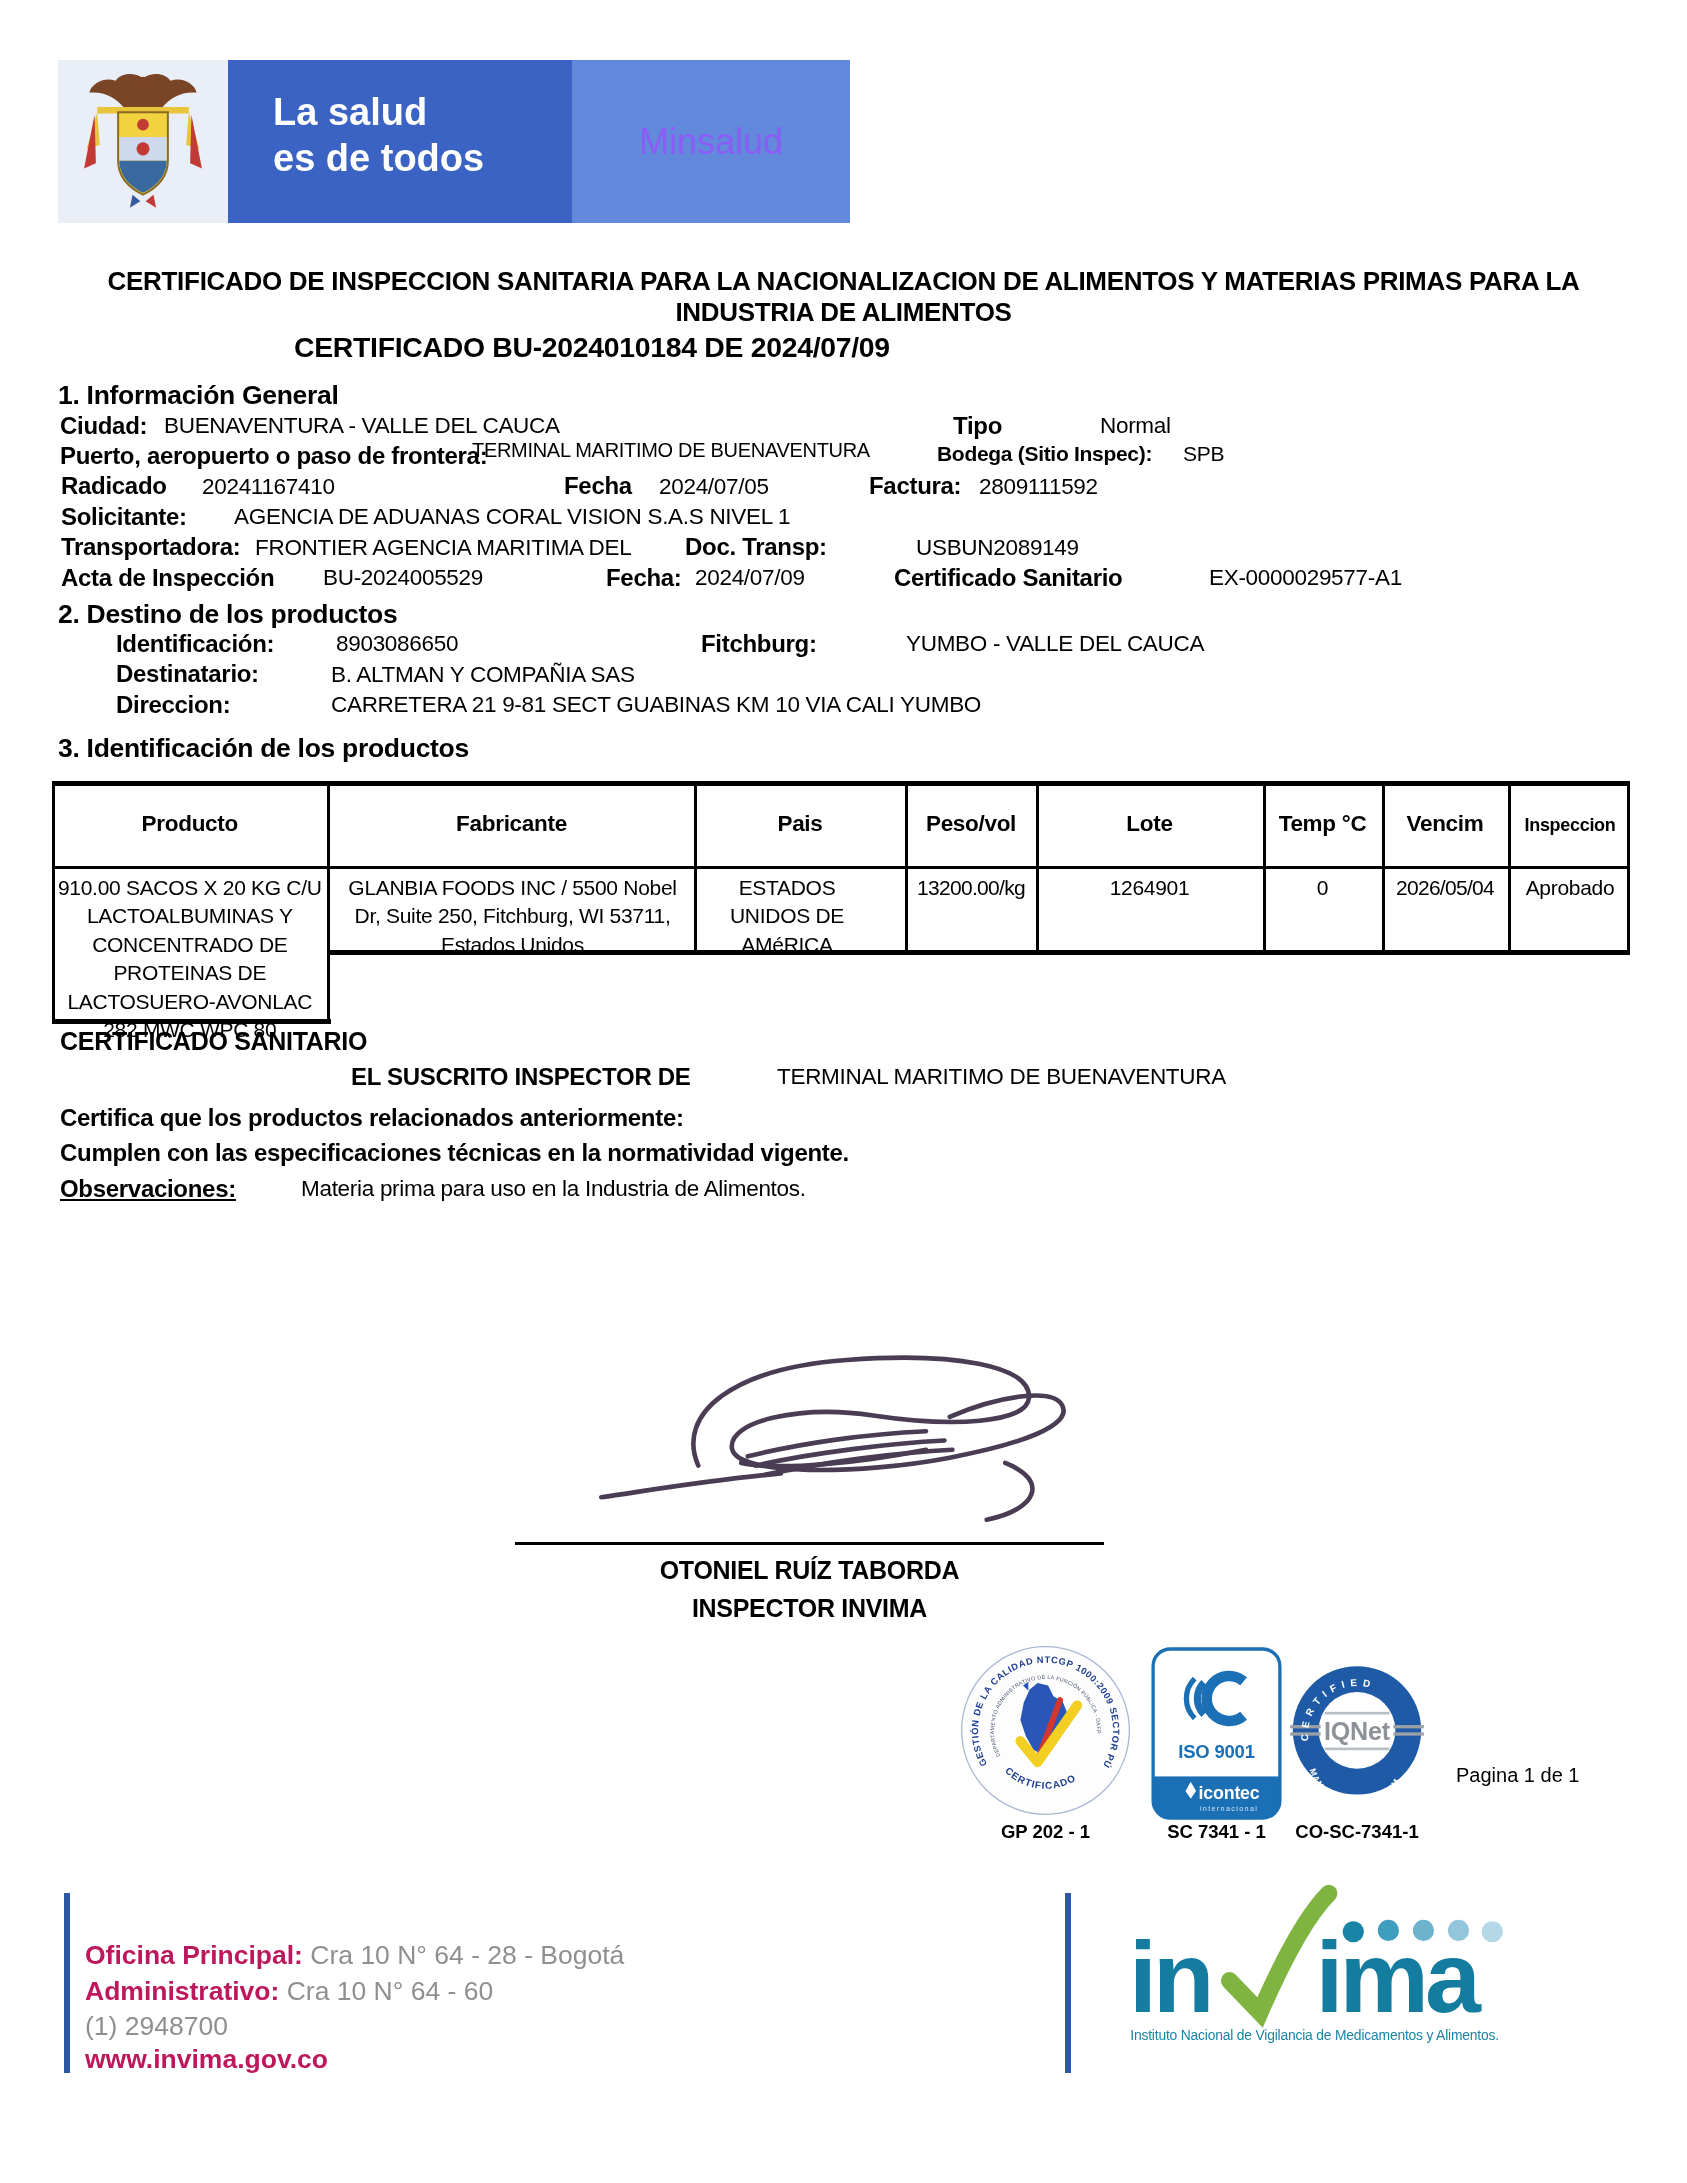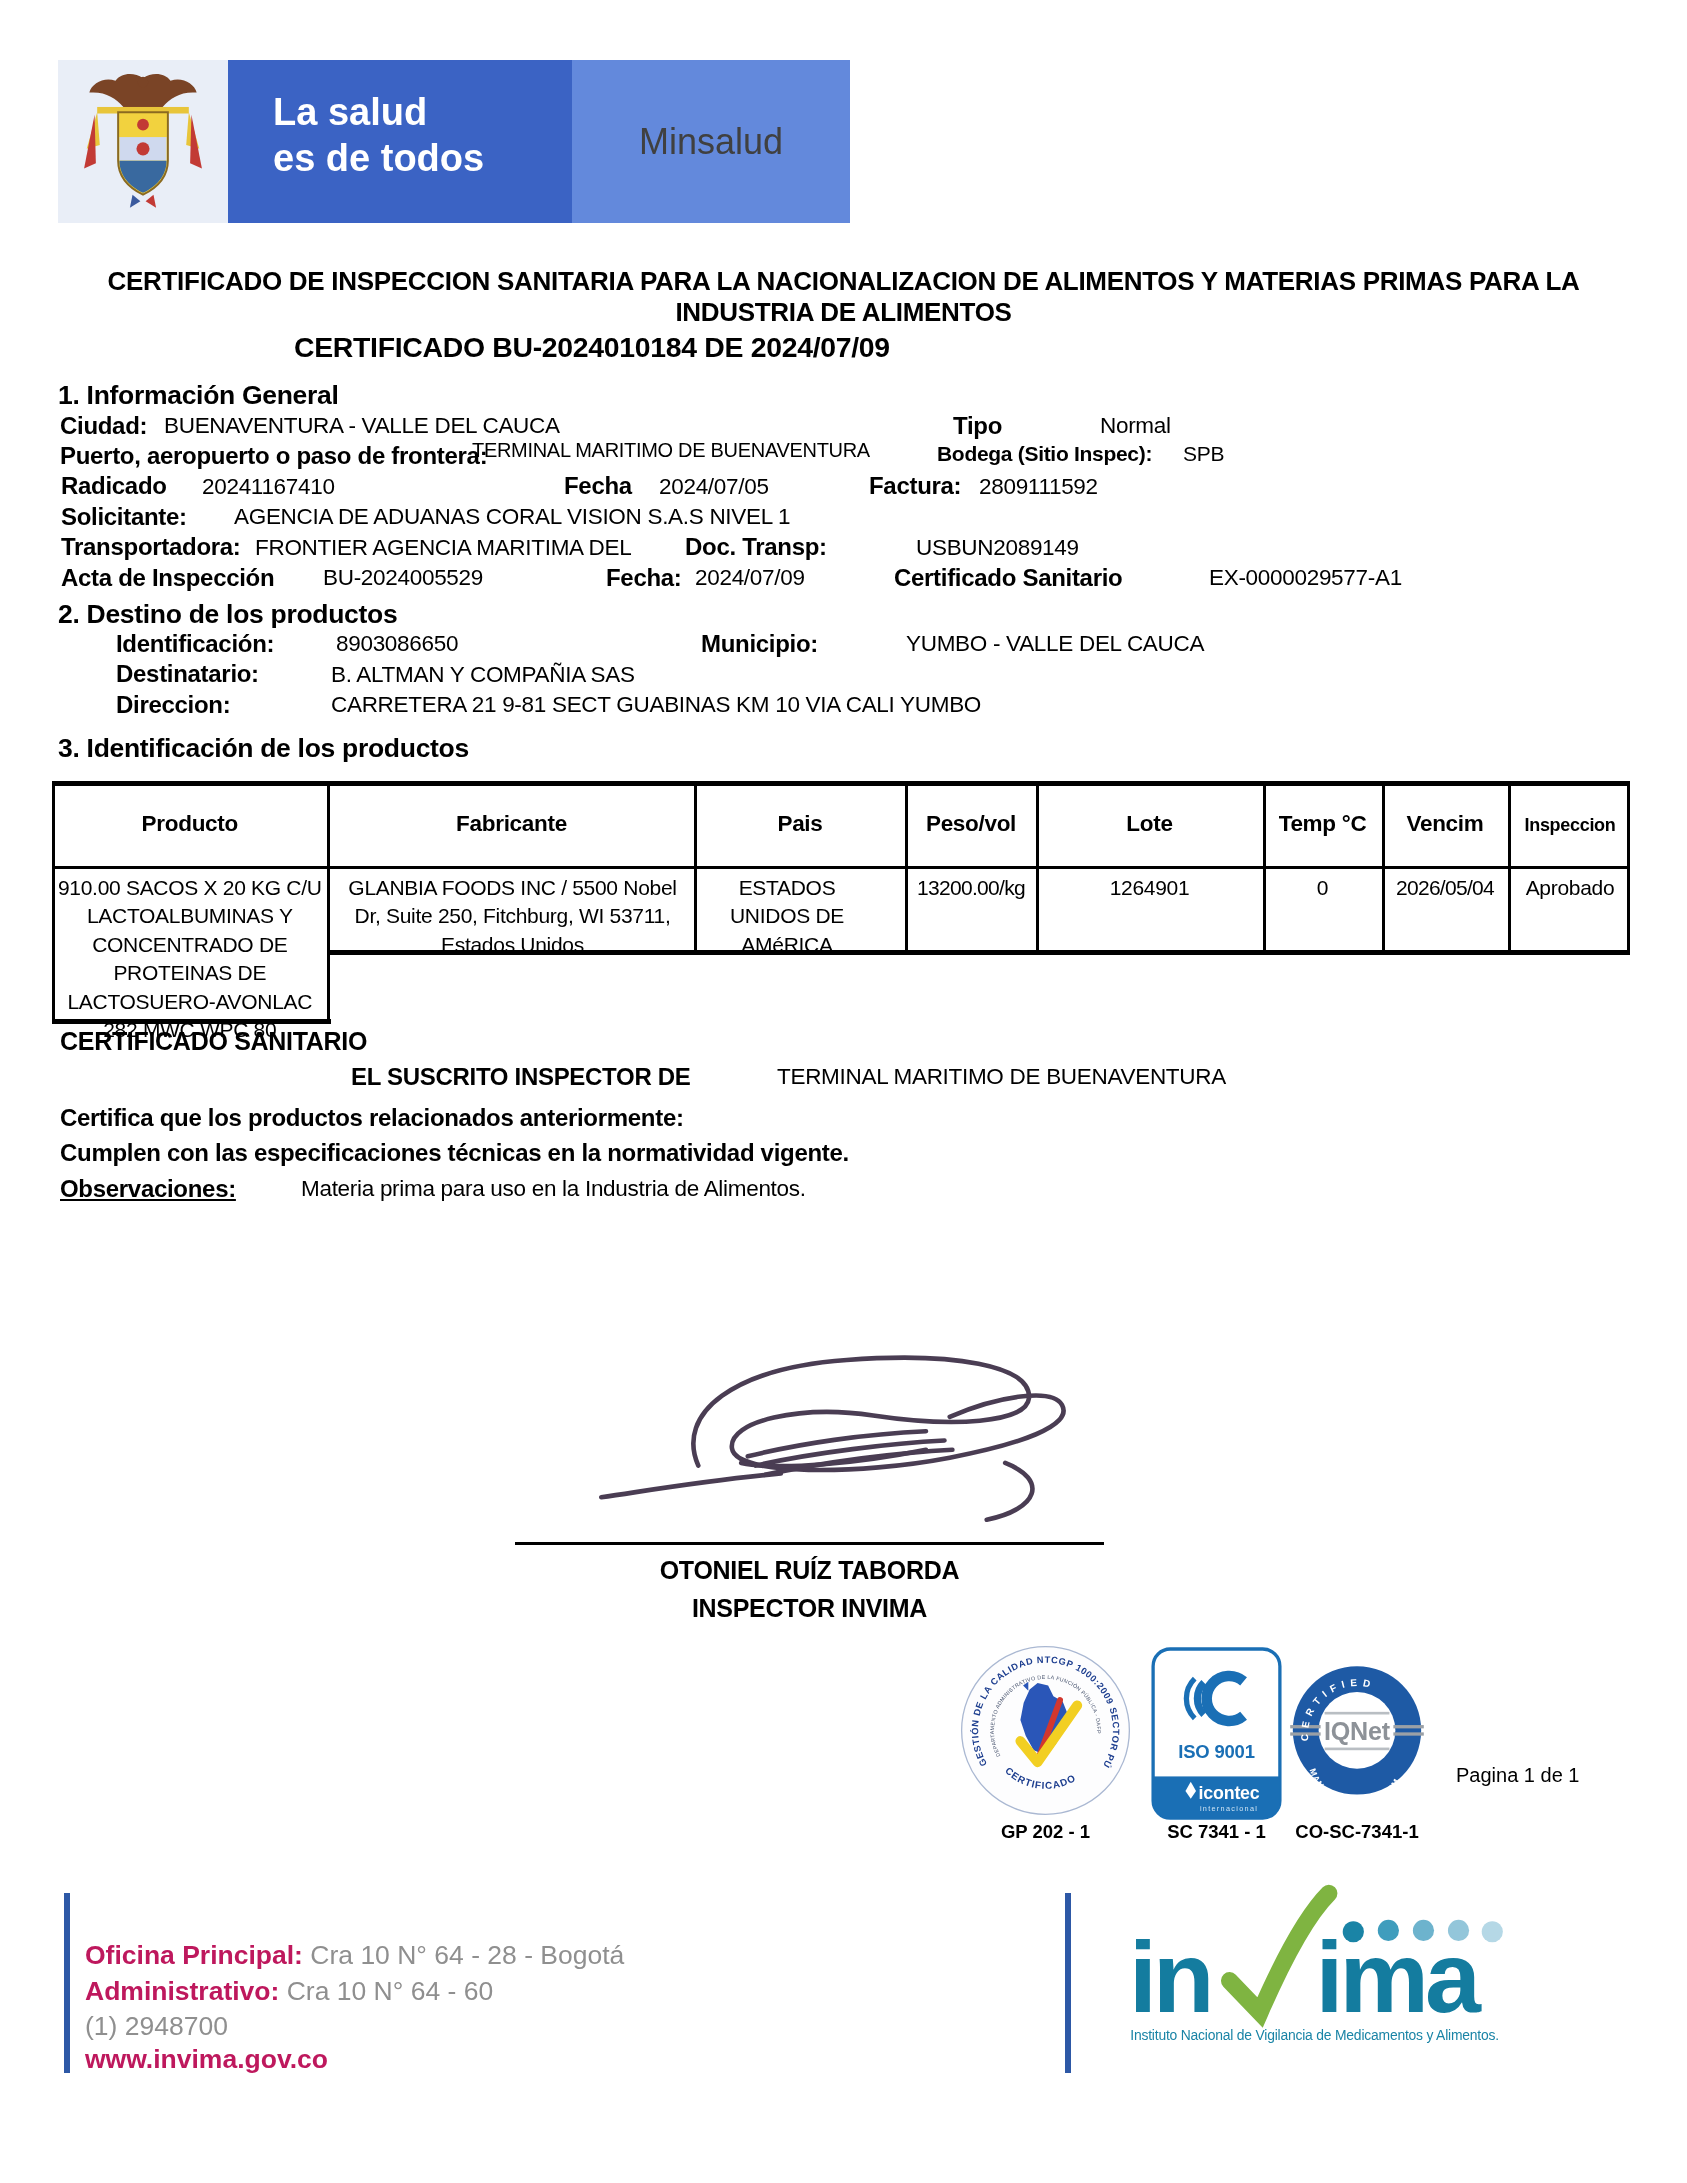--- a/index.html
+++ b/index.html
@@ -43,21 +43,21 @@
       <circle cx="100" cy="122" r="10" fill="#c23a35"></circle>
       <path d="M64 140 C64 164 81 180 100 189 C119 180 136 164 136 140 Z" fill="#39699f"></path>
       <path d="M84 192 L80 212 L96 202 Z" fill="#3a5a9e"></path>
       <path d="M116 192 L120 212 L104 202 Z" fill="#c23a35"></path>
     </svg>
 
     <div class="abs" style="left:215px;top:29px;color:#ffffff;font-weight:bold;font-size:38px;line-height:46px;letter-spacing:0;">
       <div>La salud</div>
       <div>es de todos</div>
     </div>
-    <div class="abs" style="left:514px;top:0;width:278px;height:163px;line-height:163px;text-align:center;color:#404040;font-size:36px;letter-spacing:0;">Minsalud</div>
+    <div class="abs" style="left:514px;top:0;width:278px;height:163px;line-height:163px;text-align:center;color:#8b5cf6;font-size:36px;letter-spacing:0;">Minsalud</div>
   </div>
 
   <div class="abs center" style="left:99px;top:266px;width:1489px;font-weight:bold;font-size:26px;line-height:31px;">
     <div class="nowrap">CERTIFICADO DE INSPECCION SANITARIA PARA LA NACIONALIZACION DE ALIMENTOS Y MATERIAS PRIMAS PARA LA</div>
     <div>INDUSTRIA DE ALIMENTOS</div>
   </div>
   <div class="abs b nowrap" style="left:294px;top:331px;font-size:28.4px;">CERTIFICADO BU-2024010184 DE 2024/07/09</div>
 
   <div class="abs h1" style="left:58px;top:380px;">1. Información General</div>
 
@@ -90,21 +90,21 @@
   <span class="abs val" style="left:323px;top:565px;">BU-2024005529</span>
   <span class="abs lbl" style="left:606px;top:564px;">Fecha:</span>
   <span class="abs val" style="left:695px;top:565px;">2024/07/09</span>
   <span class="abs lbl" style="left:894px;top:564px;">Certificado Sanitario</span>
   <span class="abs val" style="left:1209px;top:565px;">EX-0000029577-A1</span>
 
   <div class="abs h1" style="left:58px;top:599px;">2. Destino de los productos</div>
 
   <span class="abs lbl" style="left:116px;top:630px;">Identificación:</span>
   <span class="abs val" style="left:336px;top:631px;">8903086650</span>
-  <span class="abs lbl" style="left:701px;top:630px;">Municipio:</span>
+  <span class="abs lbl" style="left:701px;top:630px;">Fitchburg:</span>
   <span class="abs val" style="left:906px;top:631px;">YUMBO - VALLE DEL CAUCA</span>
 
   <span class="abs lbl" style="left:116px;top:660px;">Destinatario:</span>
   <span class="abs val" style="left:331px;top:662px;">B. ALTMAN Y COMPAÑIA SAS</span>
 
   <span class="abs lbl" style="left:116px;top:691px;">Direccion:</span>
   <span class="abs val" style="left:331px;top:692px;">CARRETERA 21 9-81 SECT GUABINAS KM 10 VIA CALI YUMBO</span>
 
   <div class="abs h1" style="left:58px;top:733px;">3. Identificación de los productos</div>
 

